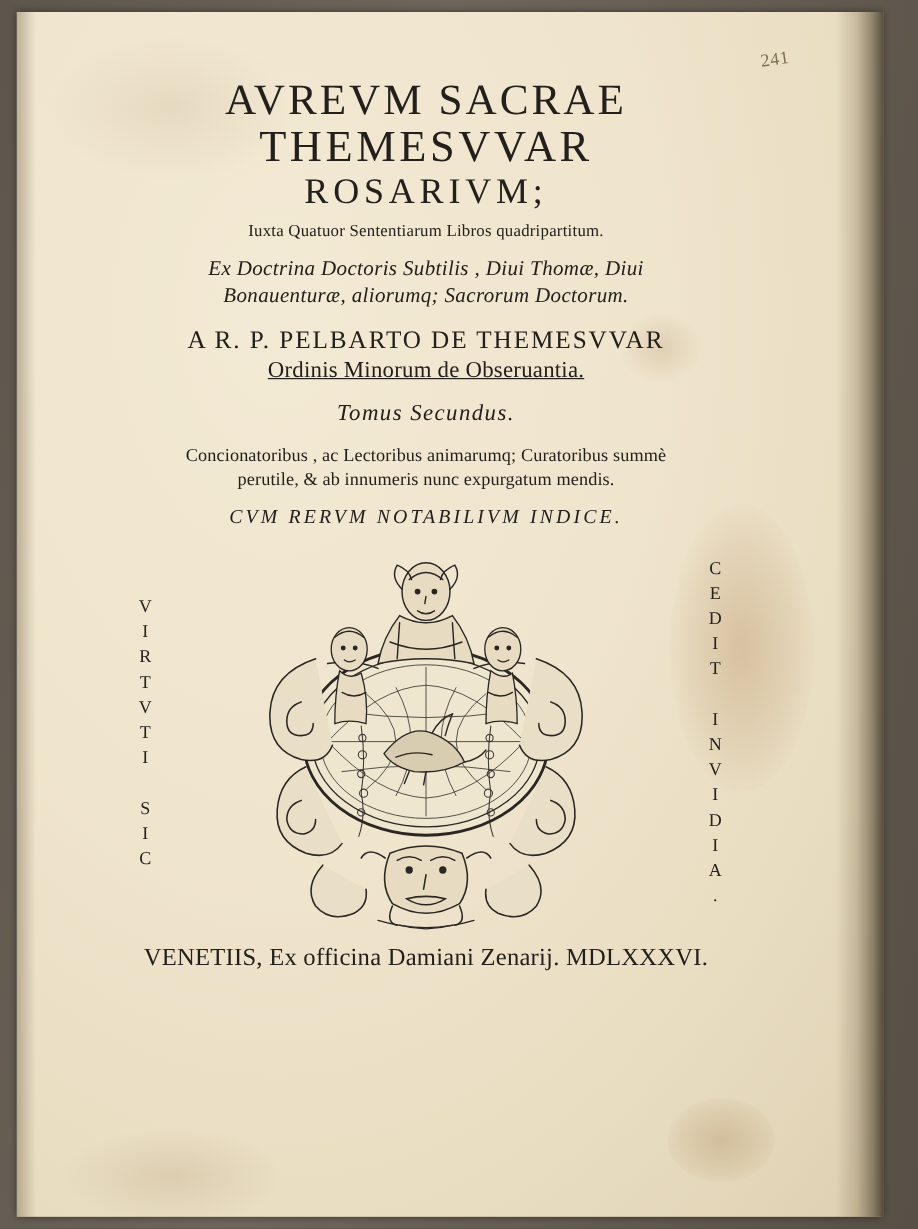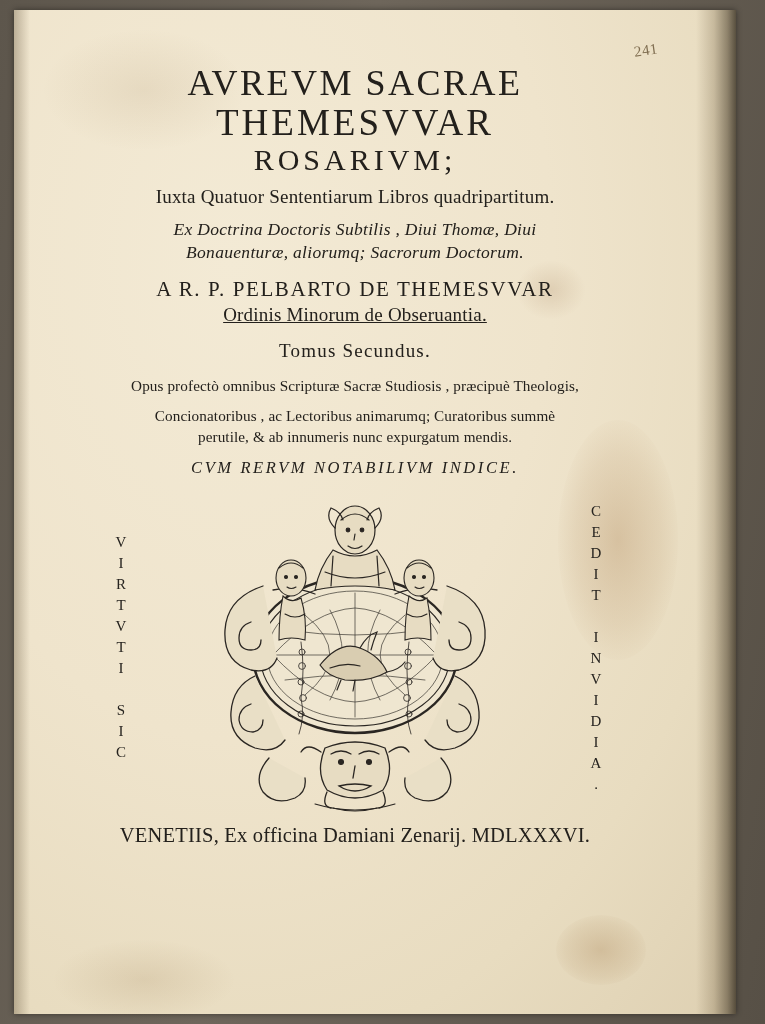--- a/index.html
+++ b/index.html
@@ -102,21 +102,21 @@
     line-height: 1.05;
     margin: 0 0 1px 0;
   }
   .t-main3 {
     font-size: 30px;
     letter-spacing: 4px;
     line-height: 1.05;
     margin: 0 0 10px 0;
   }
   .t-sub {
-    font-size: 19px;
+    font-size: 14px;
     letter-spacing: 0.2px;
     margin: 0 0 10px 0;
   }
   .t-ital {
     font-style: italic;
     font-size: 17.5px;
     line-height: 1.35;
     letter-spacing: 0.3px;
     margin: 0;
   }
@@ -126,20 +126,21 @@
     letter-spacing: 1.6px;
     margin: 0 0 2px 0;
   }
   .t-order {
     font-size: 19px;
     letter-spacing: 0.2px;
     margin: 0 0 14px 0;
     text-decoration: underline;
   }
   .t-tomus {
+    font-style: italic;
     font-size: 19px;
     letter-spacing: 1.2px;
     margin: 0 0 14px 0;
   }
   .t-blurb {
     font-size: 15.2px;
     line-height: 1.36;
     letter-spacing: 0.1px;
     margin: 0 0 10px 0;
   }
@@ -220,21 +221,20 @@
       <div class="t-sub">Iuxta Quatuor Sententiarum Libros quadripartitum.</div>
 
       <div class="t-ital">Ex Doctrina Doctoris Subtilis , Diui Thomæ, Diui</div>
       <div class="t-ital t-ital-blk">Bonauenturæ, aliorumq; Sacrorum Doctorum.</div>
 
       <div class="t-author">A R. P. PELBARTO DE THEMESVVAR</div>
       <div class="t-order">Ordinis Minorum de Obseruantia.</div>
 
       <div class="t-tomus">Tomus Secundus.</div>
 
-      <div class="t-blurb">Opus profectò omnibus Scripturæ Sacræ Studiosis , præcipuè Theologis,</div>
       <div class="t-blurb" style="margin-bottom:0">Concionatoribus , ac Lectoribus animarumq; Curatoribus summè</div>
       <div class="t-blurb">perutile, &amp; ab innumeris nunc expurgatum mendis.</div>
 
       <div class="t-index">CVM RERVM NOTABILIVM INDICE.</div>
 
 
       <div class="device-wrap">
 
         <div class="motto motto-left">VIRTVTI SIC</div>
         <div class="motto motto-right">CEDIT INVIDIA.</div>

